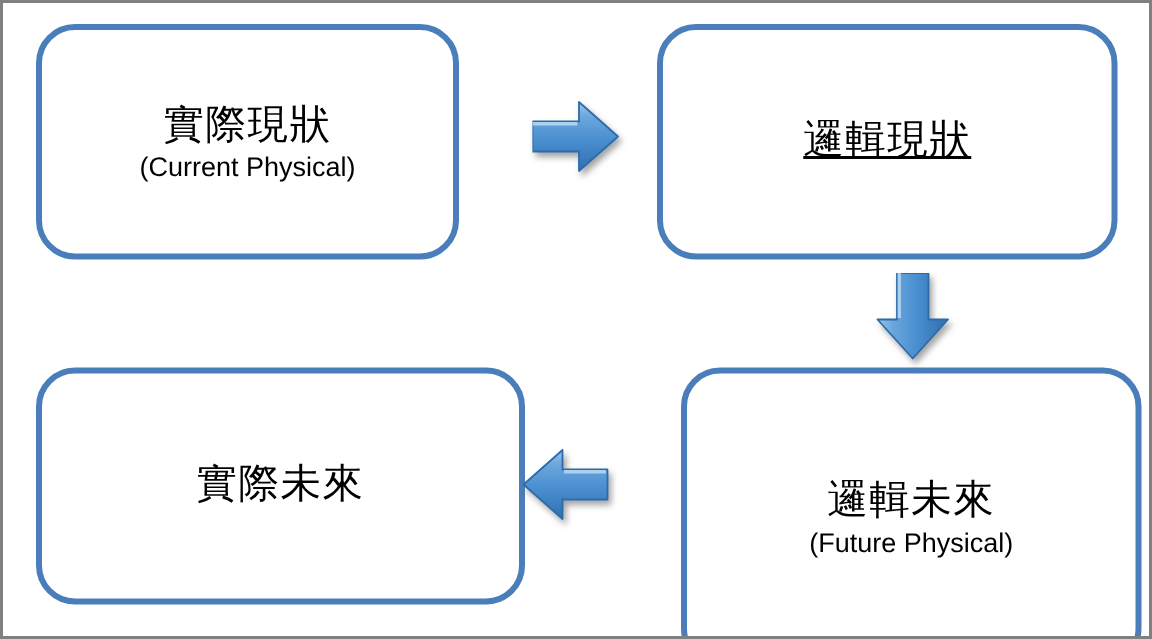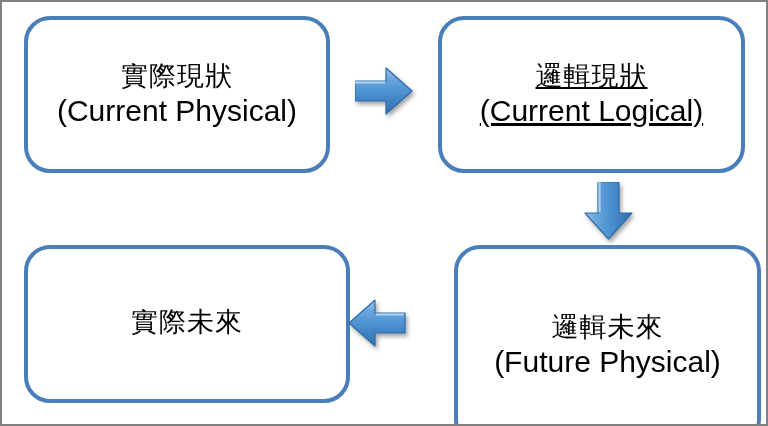--- a/index.html
+++ b/index.html
@@ -39,26 +39,26 @@
   .node-cn {
     font-family: "Liberation Serif", "DejaVu Serif", serif;
     font-size: 27px;
     color: #000000;
     letter-spacing: 1px;
     white-space: nowrap;
     margin-bottom: 3px;
   }
   .node-en {
     font-family: "Liberation Sans", "DejaVu Sans", sans-serif;
-    font-size: 30px;
+    font-size: 18px;
     color: #000000;
     white-space: nowrap;
   }
 
-  #box-current-physical { left: 22px;  top: 14px;  width: 306px; height: 157px; }
+  #box-current-physical { left: 22px;  top: 14px;  width: 282px; height: 157px; }
   #box-current-logical  { left: 436px; top: 14px;  width: 307px; height: 157px; text-decoration: underline; }
   #box-future-physical  { left: 22px;  top: 243px; width: 326px; height: 158px; }
   #box-future-logical   { left: 452px; top: 243px; width: 307px; height: 200px; }
 
   
   .arrow {
     position: absolute;
     filter: drop-shadow(2px 3px 2px rgba(90,90,90,0.55));
   }
   #arrow-right { left: 353px; top: 63px;  width: 58px;  height: 52px; }
@@ -70,21 +70,20 @@
 
 <div id="diagram-canvas">
 
   <div class="node-box" id="box-current-physical">
     <div class="node-cn">實際現狀</div>
     <div class="node-en">(Current Physical)</div>
   </div>
 
   <div class="node-box" id="box-current-logical">
     <div class="node-cn">邏輯現狀</div>
-    <div class="node-en">(Current Logical)</div>
   </div>
 
   <div class="node-box" id="box-future-logical">
     <div class="node-cn">邏輯未來</div>
     <div class="node-en">(Future Physical)</div>
   </div>
 
   <div class="node-box" id="box-future-physical">
     <div class="node-cn">實際未來</div>
   </div>

